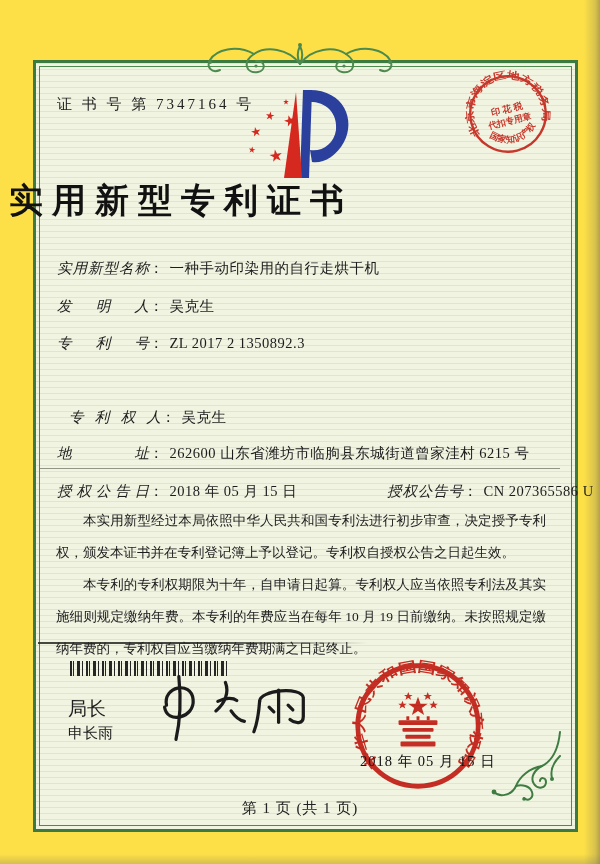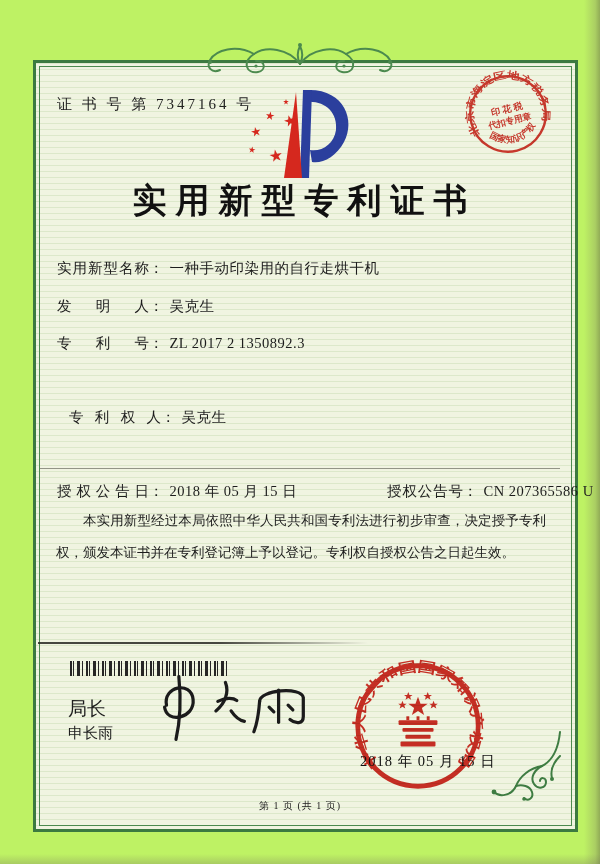--- a/index.html
+++ b/index.html
@@ -1,53 +1,53 @@
 <!DOCTYPE html>
 <html><head>
 <meta charset="utf-8">
 <style>
   html,body{margin:0;padding:0;}
   body{width:600px;height:864px;font-family:"Liberation Serif","DejaVu Serif",serif;}
-  .paper{position:relative;width:600px;height:864px;background:#bef264;overflow:hidden;}
+  .paper{position:relative;width:600px;height:864px;background:#fde047;overflow:hidden;}
   .edge-right{position:absolute;right:0;top:0;width:16px;height:100%;
     background:linear-gradient(90deg,rgba(120,115,95,0) 0%,rgba(120,115,95,.28) 70%,rgba(90,86,70,.45) 100%);}
   .edge-bottom{position:absolute;left:0;bottom:0;width:100%;height:10px;
     background:linear-gradient(180deg,rgba(120,115,95,0),rgba(120,115,95,.30));}
   
   .frame{position:absolute;left:33px;top:60px;width:539px;height:766px;
     border:3px solid #3c7a40;background:#f0f4e1;
     background-image:repeating-linear-gradient(180deg,rgba(150,190,120,.22) 0 1px,rgba(0,0,0,0) 1px 6px);}
   .frame-inner{position:absolute;left:3px;top:3px;right:3px;bottom:3px;border:1px solid #4c8a4e;}
   .abs{position:absolute;}
   .certno{left:57px;top:95px;font-size:15px;letter-spacing:3px;color:#222;}
-  .title{left:0;top:178px;width:100%;text-align:center;font-size:34px;font-weight:bold;
+  .title{left:0;top:178px;width:100%;font-size:34px;font-weight:bold;
     letter-spacing:9px;padding-left:9px;box-sizing:border-box;color:#111;}
   .row{left:57px;width:486px;font-size:14.5px;color:#1c1c1c;white-space:nowrap;}
-  .lbl{display:inline-block;width:92px;text-align:justify;text-align-last:justify;vertical-align:top;}
+  .lbl{display:inline-block;width:92px;text-align:justify;text-align-last:justify;vertical-align:top;font-style:italic;}
   .colon{display:inline-block;margin-right:6px;}
   .val{letter-spacing:.5px;}
   .r1{top:259px;} .r2{top:297px;} .r3{top:334px;} .r4{top:371px;} .r5{top:408px;margin-left:12px;} .r6{top:444px;}
   .r7{top:482px;}
   .grant2{position:absolute;left:330px;top:0;white-space:nowrap;}
   .grant2 .lbl{width:76px;}
   .divider1{left:40px;top:468px;width:520px;height:1px;background:rgba(70,70,60,.55);}
   .divider2{left:38px;top:642px;width:330px;height:1.5px;
     background:linear-gradient(90deg,rgba(40,40,35,.85) 0 55%,rgba(40,40,35,0) 100%);}
   .paras{left:56px;top:505px;width:490px;font-size:13.5px;line-height:32px;color:#1c1c1c;
     text-align:justify;}
   .paras p{margin:0;text-indent:2em;}
   .barcode{left:70px;top:661px;width:158px;height:15px;
     background:repeating-linear-gradient(90deg,#262626 0 2px,rgba(0,0,0,0) 2px 3px,#262626 3px 4px,rgba(0,0,0,0) 4px 7px,#262626 7px 10px,rgba(0,0,0,0) 10px 12px,#262626 12px 13px,rgba(0,0,0,0) 13px 16px);}
   .signer-title{left:68px;top:696px;font-size:19px;color:#1c1c1c;font-family:"Liberation Sans",sans-serif;}
   .signer-name{left:68px;top:724px;font-size:15px;color:#1c1c1c;font-family:Liberation Serif, serif;}
   .signature{left:138px;top:668px;}
   .seal{left:350px;top:658px;mix-blend-mode:multiply;opacity:.95;}
   .tax-stamp{left:462px;top:68px;transform:rotate(-14deg);mix-blend-mode:multiply;opacity:.9;}
   .seal-date{left:360px;top:752px;width:150px;font-size:14.5px;color:#111;letter-spacing:1px;white-space:nowrap;}
-  .footer{left:0;top:799px;width:100%;text-align:center;font-size:10px;color:#222;letter-spacing:1px;}
+  .footer{left:0;top:799px;width:100%;text-align:center;font-size:15px;color:#222;letter-spacing:1px;}
   .ornament-top{left:188px;top:36px;}
   .corner-flourish{right:34px;top:722px;}
 </style>
 </head>
 <body>
 
 <div class="paper">
 
   <div class="frame">
     <div class="frame-inner"></div>
@@ -128,32 +128,36 @@
   </div>
   <div class="abs row r2">
     <span class="lbl">发明人</span><span class="colon">：</span><span class="val">吴克生</span>
   </div>
   <div class="abs row r3">
     <span class="lbl">专利号</span><span class="colon">：</span><span class="val">ZL 2017 2 1350892.3</span>
   </div>
   <div class="abs row r5">
     <span class="lbl">专利权人</span><span class="colon">：</span><span class="val">吴克生</span>
   </div>
+  <div class="abs row r6">
+    <span class="lbl">地址</span><span class="colon">：</span><span class="val">262600 山东省潍坊市临朐县东城街道曾家洼村 6215 号</span>
+  </div>
 
   <div class="abs divider1"></div>
 
   <div class="abs row r7">
     <span class="lbl">授权公告日</span><span class="colon">：</span><span class="val">2018 年 05 月 15 日</span>
     <span class="grant2">
       <span class="lbl">授权公告号</span><span class="colon">：</span><span class="val">CN 207365586 U</span>
     </span>
   </div>
 
   <div class="abs paras">
     <p>本实用新型经过本局依照中华人民共和国专利法进行初步审查，决定授予专利权，颁发本证书并在专利登记簿上予以登记。专利权自授权公告之日起生效。</p>
+    <p>本专利的专利权期限为十年，自申请日起算。专利权人应当依照专利法及其实施细则规定缴纳年费。本专利的年费应当在每年 10 月 19 日前缴纳。未按照规定缴纳年费的，专利权自应当缴纳年费期满之日起终止。</p>
   </div>
 
   <div class="abs divider2"></div>
 
   <div class="abs barcode"></div>
 
   <div class="abs signer-title">局长</div>
   <div class="abs signer-name">申长雨</div>
 
   <svg class="abs signature" width="190" height="82" viewBox="0 0 200 84">

